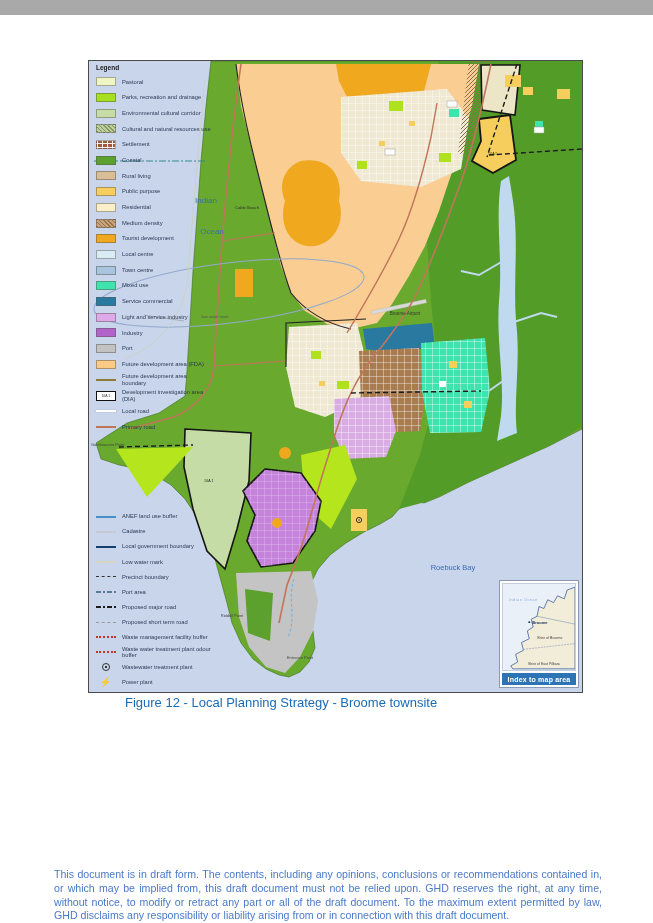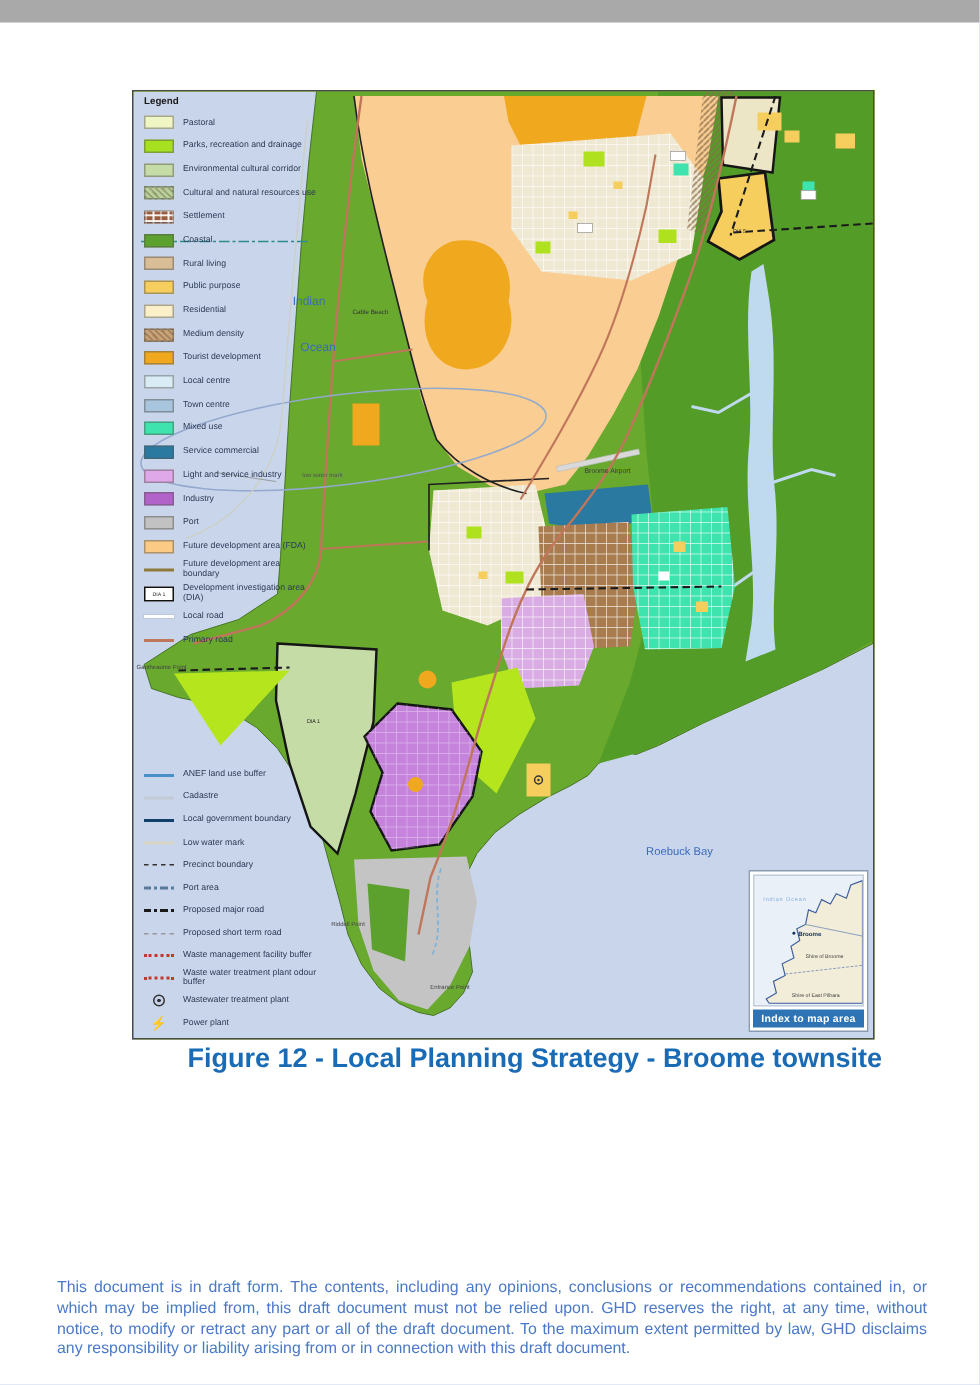--- a/index.html
+++ b/index.html
@@ -21,23 +21,23 @@
   .sw.diabox{height:10px;background:#fff;border:1.6px solid #111;font-size:3.5px;display:flex;align-items:center;justify-content:center;color:#333;}
   .sw.circ{width:8px;height:8px;border:1.3px solid #333;border-radius:50%;margin-left:6px;margin-right:12px;background:radial-gradient(circle,#333 0 1px,transparent 1.4px);}
   .sw.bolt{font-size:9px;line-height:9px;text-align:center;}
   .lab{font-size:5.8px;line-height:1.15;color:#2B3A55;}
   
   .inset{position:absolute;right:3px;bottom:4px;width:74px;background:#fff;border:1px solid #8A9BB0;padding:2px;}
   .inset-map{height:86px;background:#E9F0F8;position:relative;border:0.5px solid #C3CEDC;}
   .inset-map svg{width:100%;height:100%;display:block;}
   .inset-title{height:12px;background:#2E74B5;color:#fff;font-weight:bold;font-size:7px;display:flex;align-items:center;justify-content:center;margin-top:2px;letter-spacing:.2px;}
   
-  .caption{position:absolute;left:125px;top:695px;font-size:18px;font-weight:bold;color:#1A6BB5;}
+  .caption{position:absolute;left:125px;top:695px;font-size:13px;font-weight:normal;color:#1A6BB5;}
   .footer{position:absolute;left:38px;top:852px;width:580px;}
-  .disclaimer{margin:0;font-size:10.6px;line-height:1.3;color:#4A79C9;text-align:justify;}
+  .disclaimer{margin:16px;font-size:10.6px;line-height:1.3;color:#4A79C9;text-align:justify;}
   .pageline{margin:3px 0 0 52px;font-size:10.5px;color:#222;}
   .brand{font-weight:bold;}
   .sep{margin:0 3px;}
 </style>
 </head>
 <body>
 
 <div class="page">
   <div class="topbar"></div>
 

